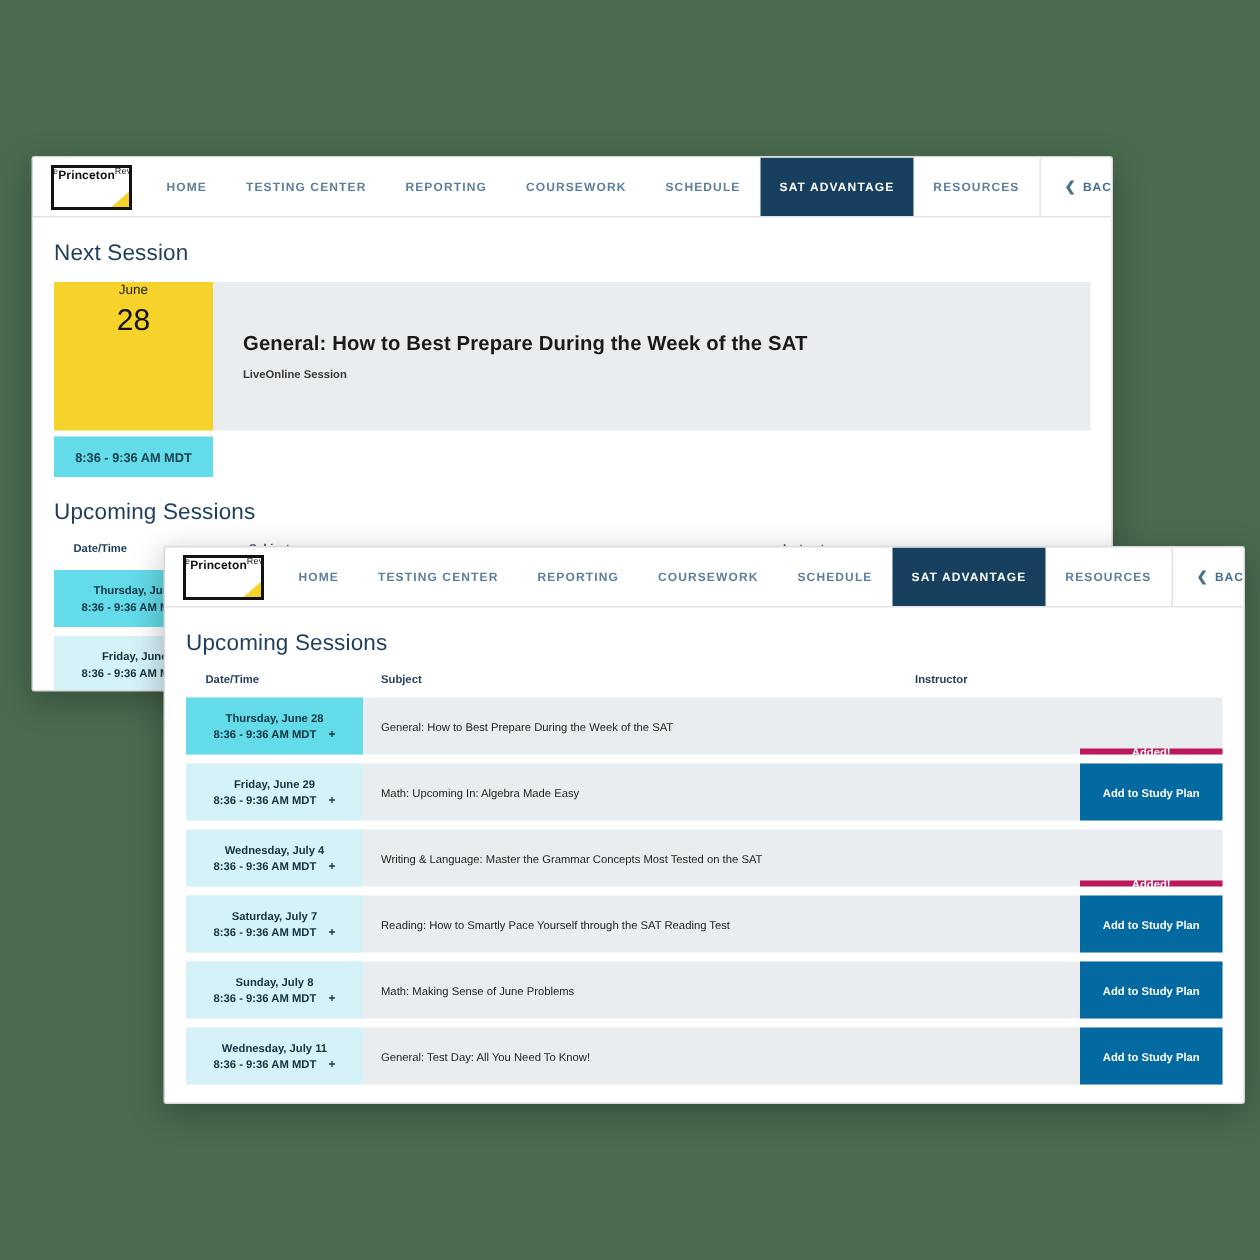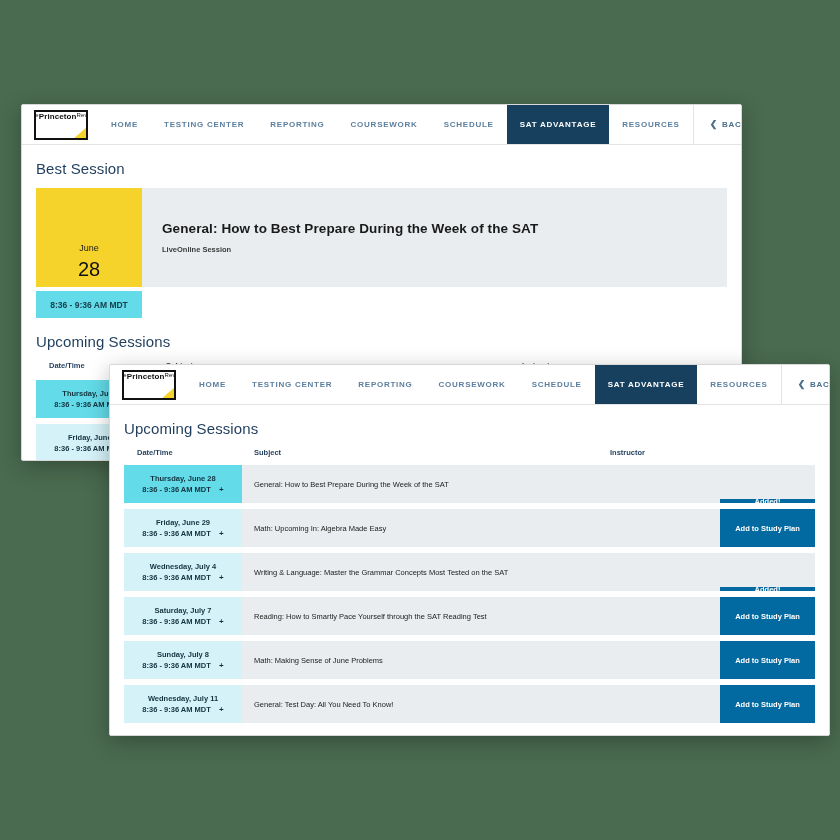--- a/index.html
+++ b/index.html
@@ -121,21 +121,21 @@
 
   
   .next-session { display: flex; }
   .date-block {
     width: 106px;
     height: 99px;
     background: #f6d32a;
     display: flex;
     flex-direction: column;
     align-items: center;
-    justify-content: flex-end;
+    justify-content: flex-start;
     flex: none;
   }
   .date-block .month { font-size: 9px; color: #1a1a1a; margin-bottom: -2px; }
   .date-block .day { font-size: 20px; color: #111111; font-weight: normal; line-height: 36px; }
 
   .session-panel {
     flex: 1;
     background: #e9edef;
     height: 99px;
     display: flex;
@@ -207,21 +207,21 @@
     width: 95px;
     flex: none;
     display: flex;
     align-items: center;
     justify-content: center;
     font-size: 7.5px;
     font-weight: bold;
     color: #ffffff;
     cursor: pointer;
   }
-  .action-btn.added { background: #0369a1; margin-top: 34px; }
+  .action-btn.added { background: #be185d; margin-top: 34px; }
   .action-btn.add { background: #0369a1; }
 
   
   .back-list { padding-top: 2px; }
 </style>
 </head>
 <body>
 
 <div class="window" id="back-window">
 
@@ -243,21 +243,21 @@
       <div class="nav-item active">SAT ADVANTAGE</div>
       <div class="nav-item">RESOURCES</div>
     </div>
     <div class="nav-right">
       <span class="chev">❮</span>
       <span>BACK TO MY CAMPUS</span>
     </div>
   </div>
 
   <div class="content">
-    <div class="section-title">Best Session</div>
+    <div class="section-title">Next Session</div>
 
     <div class="next-session">
       <div class="date-block">
         <span class="month">June</span>
         <span class="day">28</span>
       </div>
       <div class="session-panel">
         <div class="session-title">General: How to Best Prepare During the Week of the SAT</div>
         <div class="session-sub">LiveOnline Session</div>
       </div>

